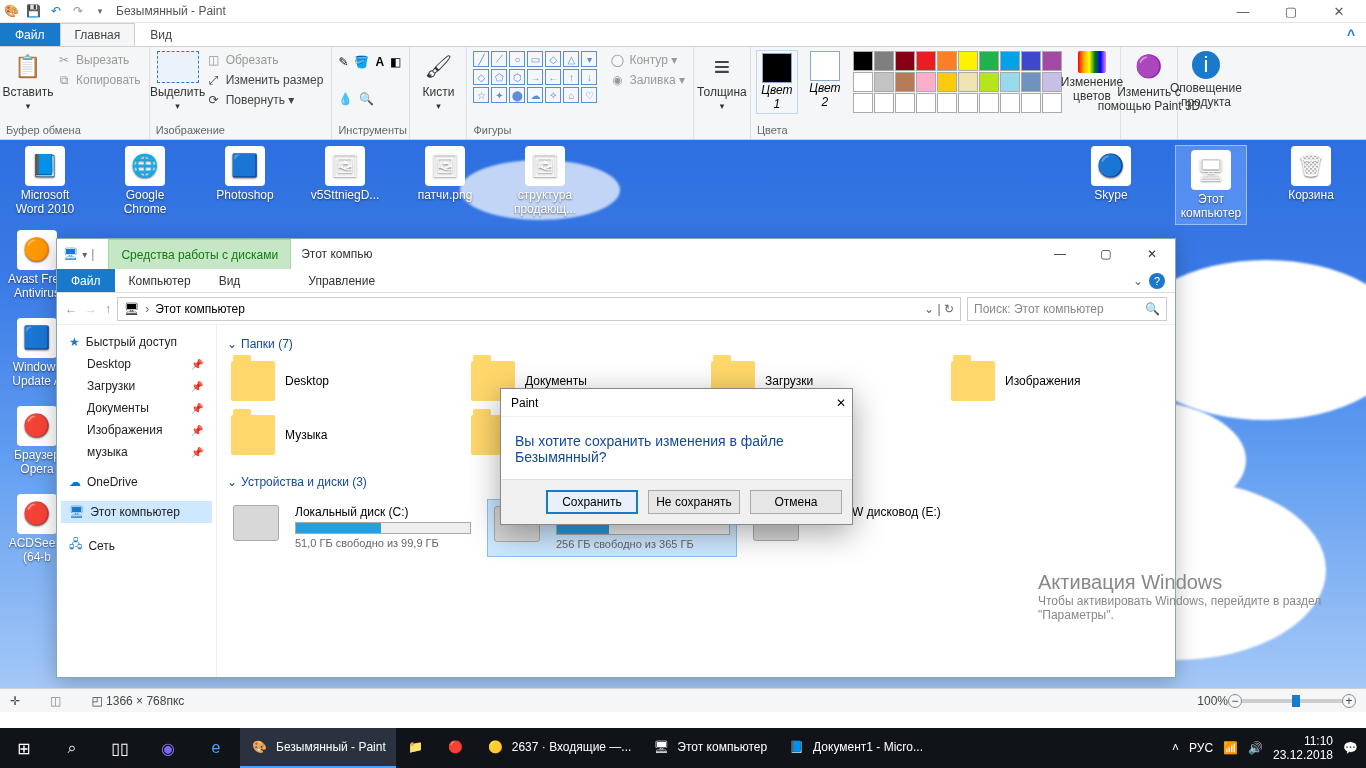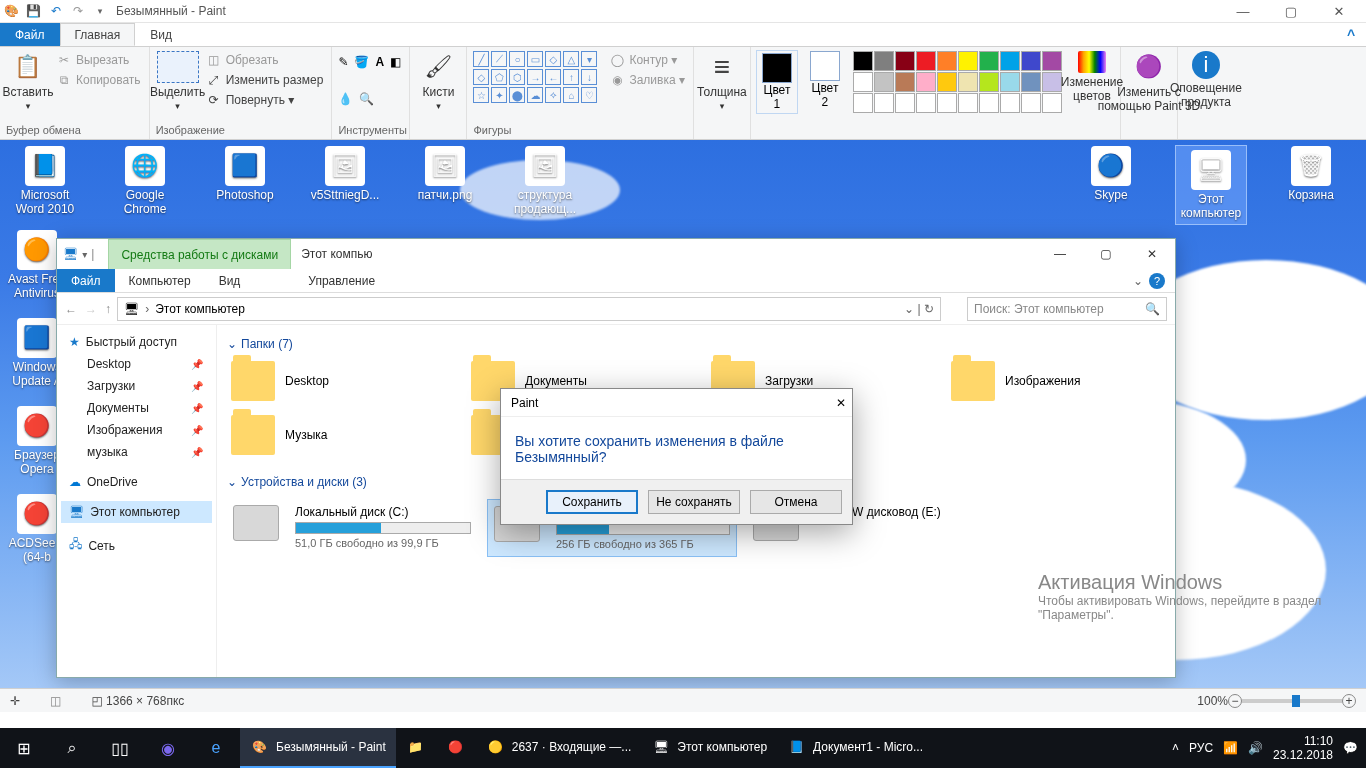--- a/index.html
+++ b/index.html
@@ -32,21 +32,21 @@
 .smallbtn .ic { width:16px; height:16px; display:inline-flex; align-items:center; justify-content:center; }
 .disabled { color:#999 !important; }
 
 
 .shapes-grid { display:grid; grid-template-columns: repeat(7, 16px); grid-auto-rows:16px; gap:2px; }
 .shapes-grid div { border:1px solid #5a8fd6; font-size:10px; display:flex; align-items:center; justify-content:center; color:#5a8fd6; }
 
 
 .colors-grid { display:grid; grid-template-columns: repeat(10, 20px); grid-auto-rows:20px; gap:1px; }
 .colors-grid div { border:1px solid #aaa; }
-.color-pick { width:40px; display:flex; flex-direction:column; align-items:center; }
+.color-pick { width:40px; display:flex; flex-direction:column; align-items:center;font-style:italic; }
 .color-pick .sw { width:30px; height:30px; border:1px solid #8aa7cf; }
 
 
 .select-box { width:42px; height:32px; border:1px dashed #3a76c4; background:#eaf2fc; }
 
 
 .canvas { position: relative; height: 548px; background: linear-gradient(180deg,#2d6fe0 0%, #3a7ae6 25%, #5d9bf0 55%, #a4c8f7 100%); overflow:hidden; }
 .cloud { position:absolute; background:#fff; border-radius:50%; filter: blur(1px); }
 
 .desktop-icons { position:absolute; left:0; top:6px; display:flex; gap:30px; padding-left:10px; }
@@ -70,21 +70,21 @@
 
 .ex-tabs { height:24px; display:flex; border-bottom:1px solid #ddd; align-items:stretch; }
 .ex-tabs .tab { padding:0 14px; display:flex; align-items:center; color:#333; }
 .ex-tabs .tab.file { background:#1979ca; color:#fff; }
 .ex-tabs .help2 { margin-left:auto; display:flex; align-items:center; gap:6px; padding-right:10px; }
 .ex-tabs .help2 .circ { width:16px; height:16px; border-radius:50%; background:#1979ca; color:#fff; display:flex; align-items:center; justify-content:center; font-size:11px; }
 
 .ex-addr { height:32px; display:flex; align-items:center; gap:6px; padding:0 8px; border-bottom:1px solid #eee; }
 .ex-addr .nav { display:flex; gap:8px; color:#888; font-size:14px; }
 .ex-addr .path { flex:1; border:1px solid #ccc; height:24px; display:flex; align-items:center; padding:0 6px; gap:6px; }
-.ex-addr .search { width:200px; border:1px solid #ccc; height:24px; display:flex; align-items:center; padding:0 6px; color:#888; justify-content:space-between;margin-left:20px; }
+.ex-addr .search { width:200px; border:1px solid #ccc; height:24px; display:flex; align-items:center; padding:0 6px; color:#888; justify-content:space-between; }
 
 .ex-body { flex:1; display:flex; overflow:hidden; }
 .ex-side { width:160px; border-right:1px solid #eee; padding:6px 4px; overflow-y:auto; }
 .ex-side .item { display:flex; align-items:center; gap:6px; padding:4px 8px; color:#222; }
 .ex-side .item.sel { background:#cde8ff; }
 .ex-side .item .pin { margin-left:auto; color:#888; font-size:10px; }
 .ex-main { flex:1; padding:6px 10px; overflow:auto; }
 .section-hdr { color:#13489b; padding:6px 0; display:flex; align-items:center; gap:4px; }
 .folders-grid { display:grid; grid-template-columns: repeat(4, 230px); gap:6px 10px; }
 .fitem { display:flex; align-items:center; gap:10px; padding:4px; }
@@ -319,20 +319,21 @@
           <div style="background: rgb(255, 255, 255);"></div>
           <div style="background: rgb(255, 255, 255);"></div>
           <div style="background: rgb(255, 255, 255);"></div>
         </div>
       <div class="bigbtn">
         <div class="ico" style="background:linear-gradient(90deg,red,orange,yellow,green,blue,violet); width:28px; height:22px; border-radius:2px;"></div>
         <span style="white-space:pre; text-align:center">Изменение
 цветов</span>
       </div>
     </div>
+    <div class="label">Цвета</div>
   </div>
 
   <div class="rgroup">
     <div class="body">
         <div class="bigbtn">
           <div class="ico">🟣</div>
           <span style="white-space:pre; text-align:center">Изменить с
 помощью Paint 3D</span>
         </div>
       </div>

